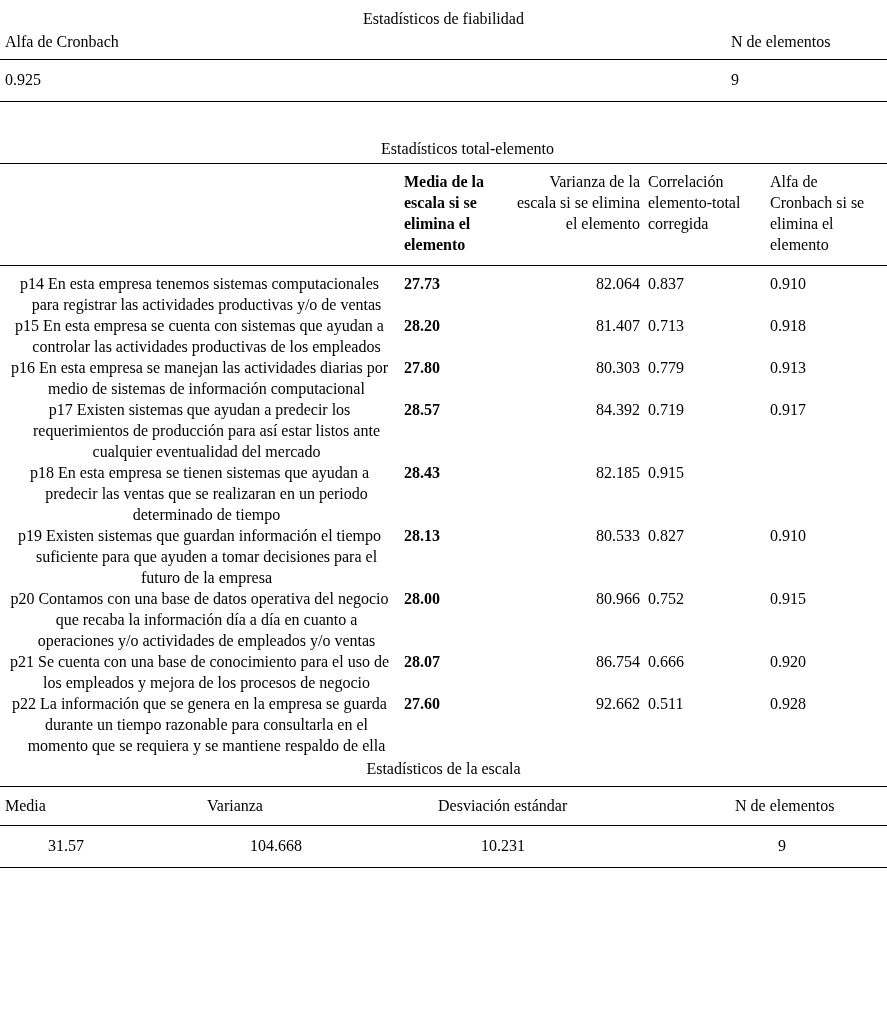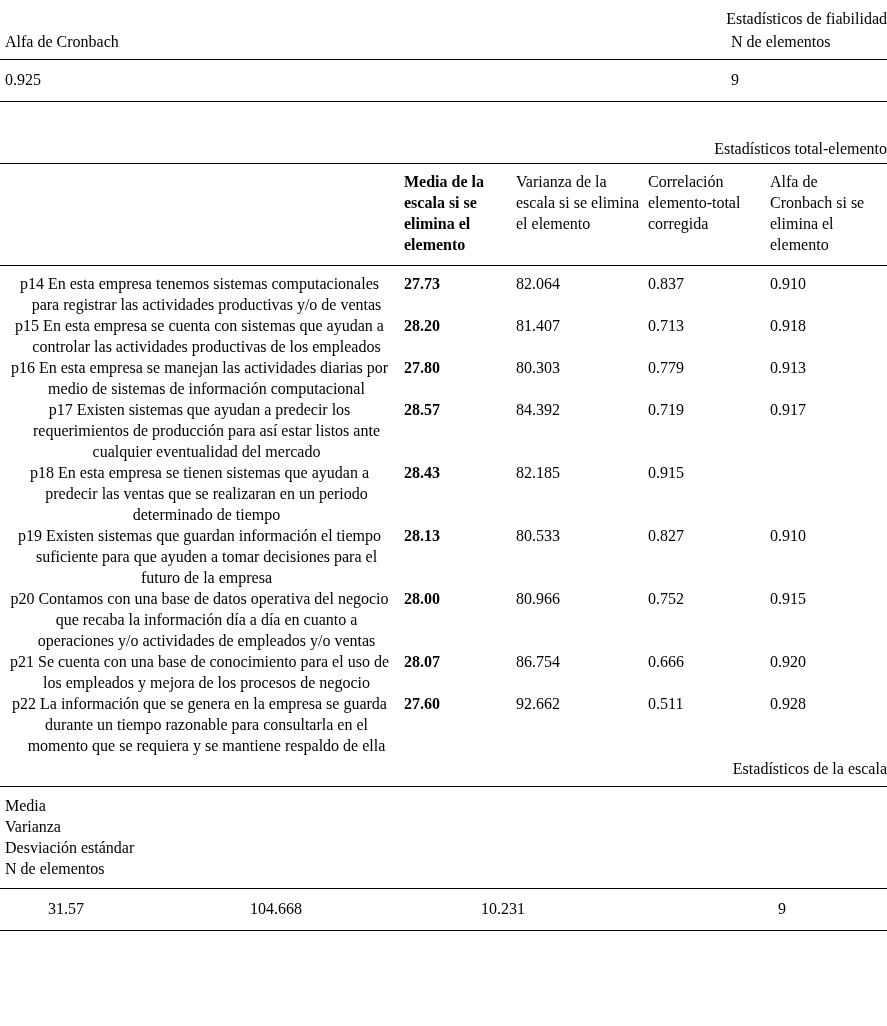--- a/index.html
+++ b/index.html
@@ -8,44 +8,44 @@
     width: 887px;
     min-height: 1026px;
     margin: 0 auto;
     background: #ffffff;
     color: #000000;
     font-family: "Liberation Serif", "DejaVu Serif", serif;
     font-size: 16px;
     line-height: 21px;
     padding-top: 8px;
   }
-  .caption { text-align: right; }
+  .caption { text-align: center; }
   .hr { border-top: 1px solid #000; height: 0; }
   .row { display: flex; padding-left: 5px; padding-right: 4px; }
 
   
   .t1-hdr { padding-top: 2px; padding-bottom: 7px; }
   .t1-val { padding-top: 9px; padding-bottom: 11px; }
   .t1 .c1 { flex: 1; }
   .t1 .c2 { width: 152px; }
 
   
   .caption-t2 { margin-top: 36px; margin-bottom: 4px; padding-left: 48px; }
   .t2-hdr { padding-top: 7px; padding-bottom: 10px; }
   .t2-body { padding-top: 7px; }
   .t2 .ci { width: 399px; padding-right: 10px; }
   .t2 .cm { width: 112px; padding-right: 8px; font-weight: bold; }
-  .t2 .cv { width: 132px; padding-right: 8px; }
+  .t2 .cv { width: 132px; padding-right: 8px; text-align: right; }
   .t2 .cc { width: 122px; padding-right: 8px; }
   .t2 .ca { flex: 1; }
   .t2 .item { padding-left: 14px; text-indent: -14px; text-align: center; }
 
   
   .caption-t3 { margin-top: 2px; margin-bottom: 7px; }
-  .t3-hdr { padding-top: 8px; padding-bottom: 9px; flex-direction: column; }
+  .t3-hdr { padding-top: 8px; padding-bottom: 9px; }
   .t3-val { padding-top: 9px; padding-bottom: 11px; margin-left: 43px; }
   .t3 .c1 { width: 202px; }
   .t3 .c2 { width: 231px; }
   .t3 .c3 { width: 297px; }
   .t3 .c4 { flex: 1; }
 </style>
 </head>
 <body>
 
 <div class="page">

